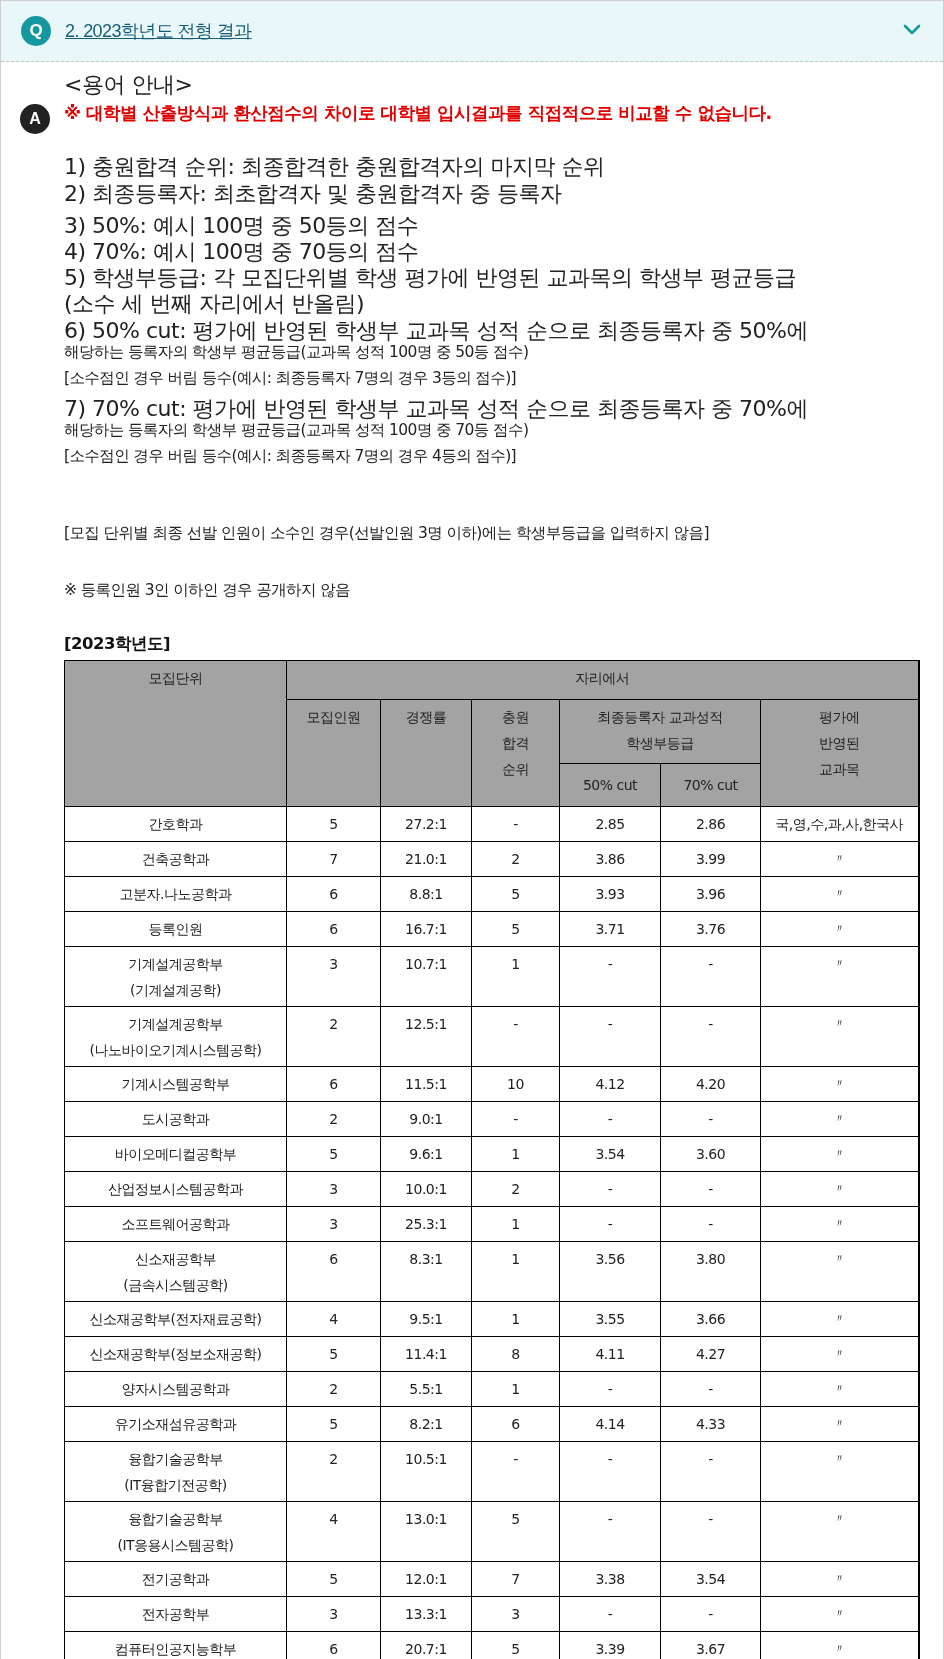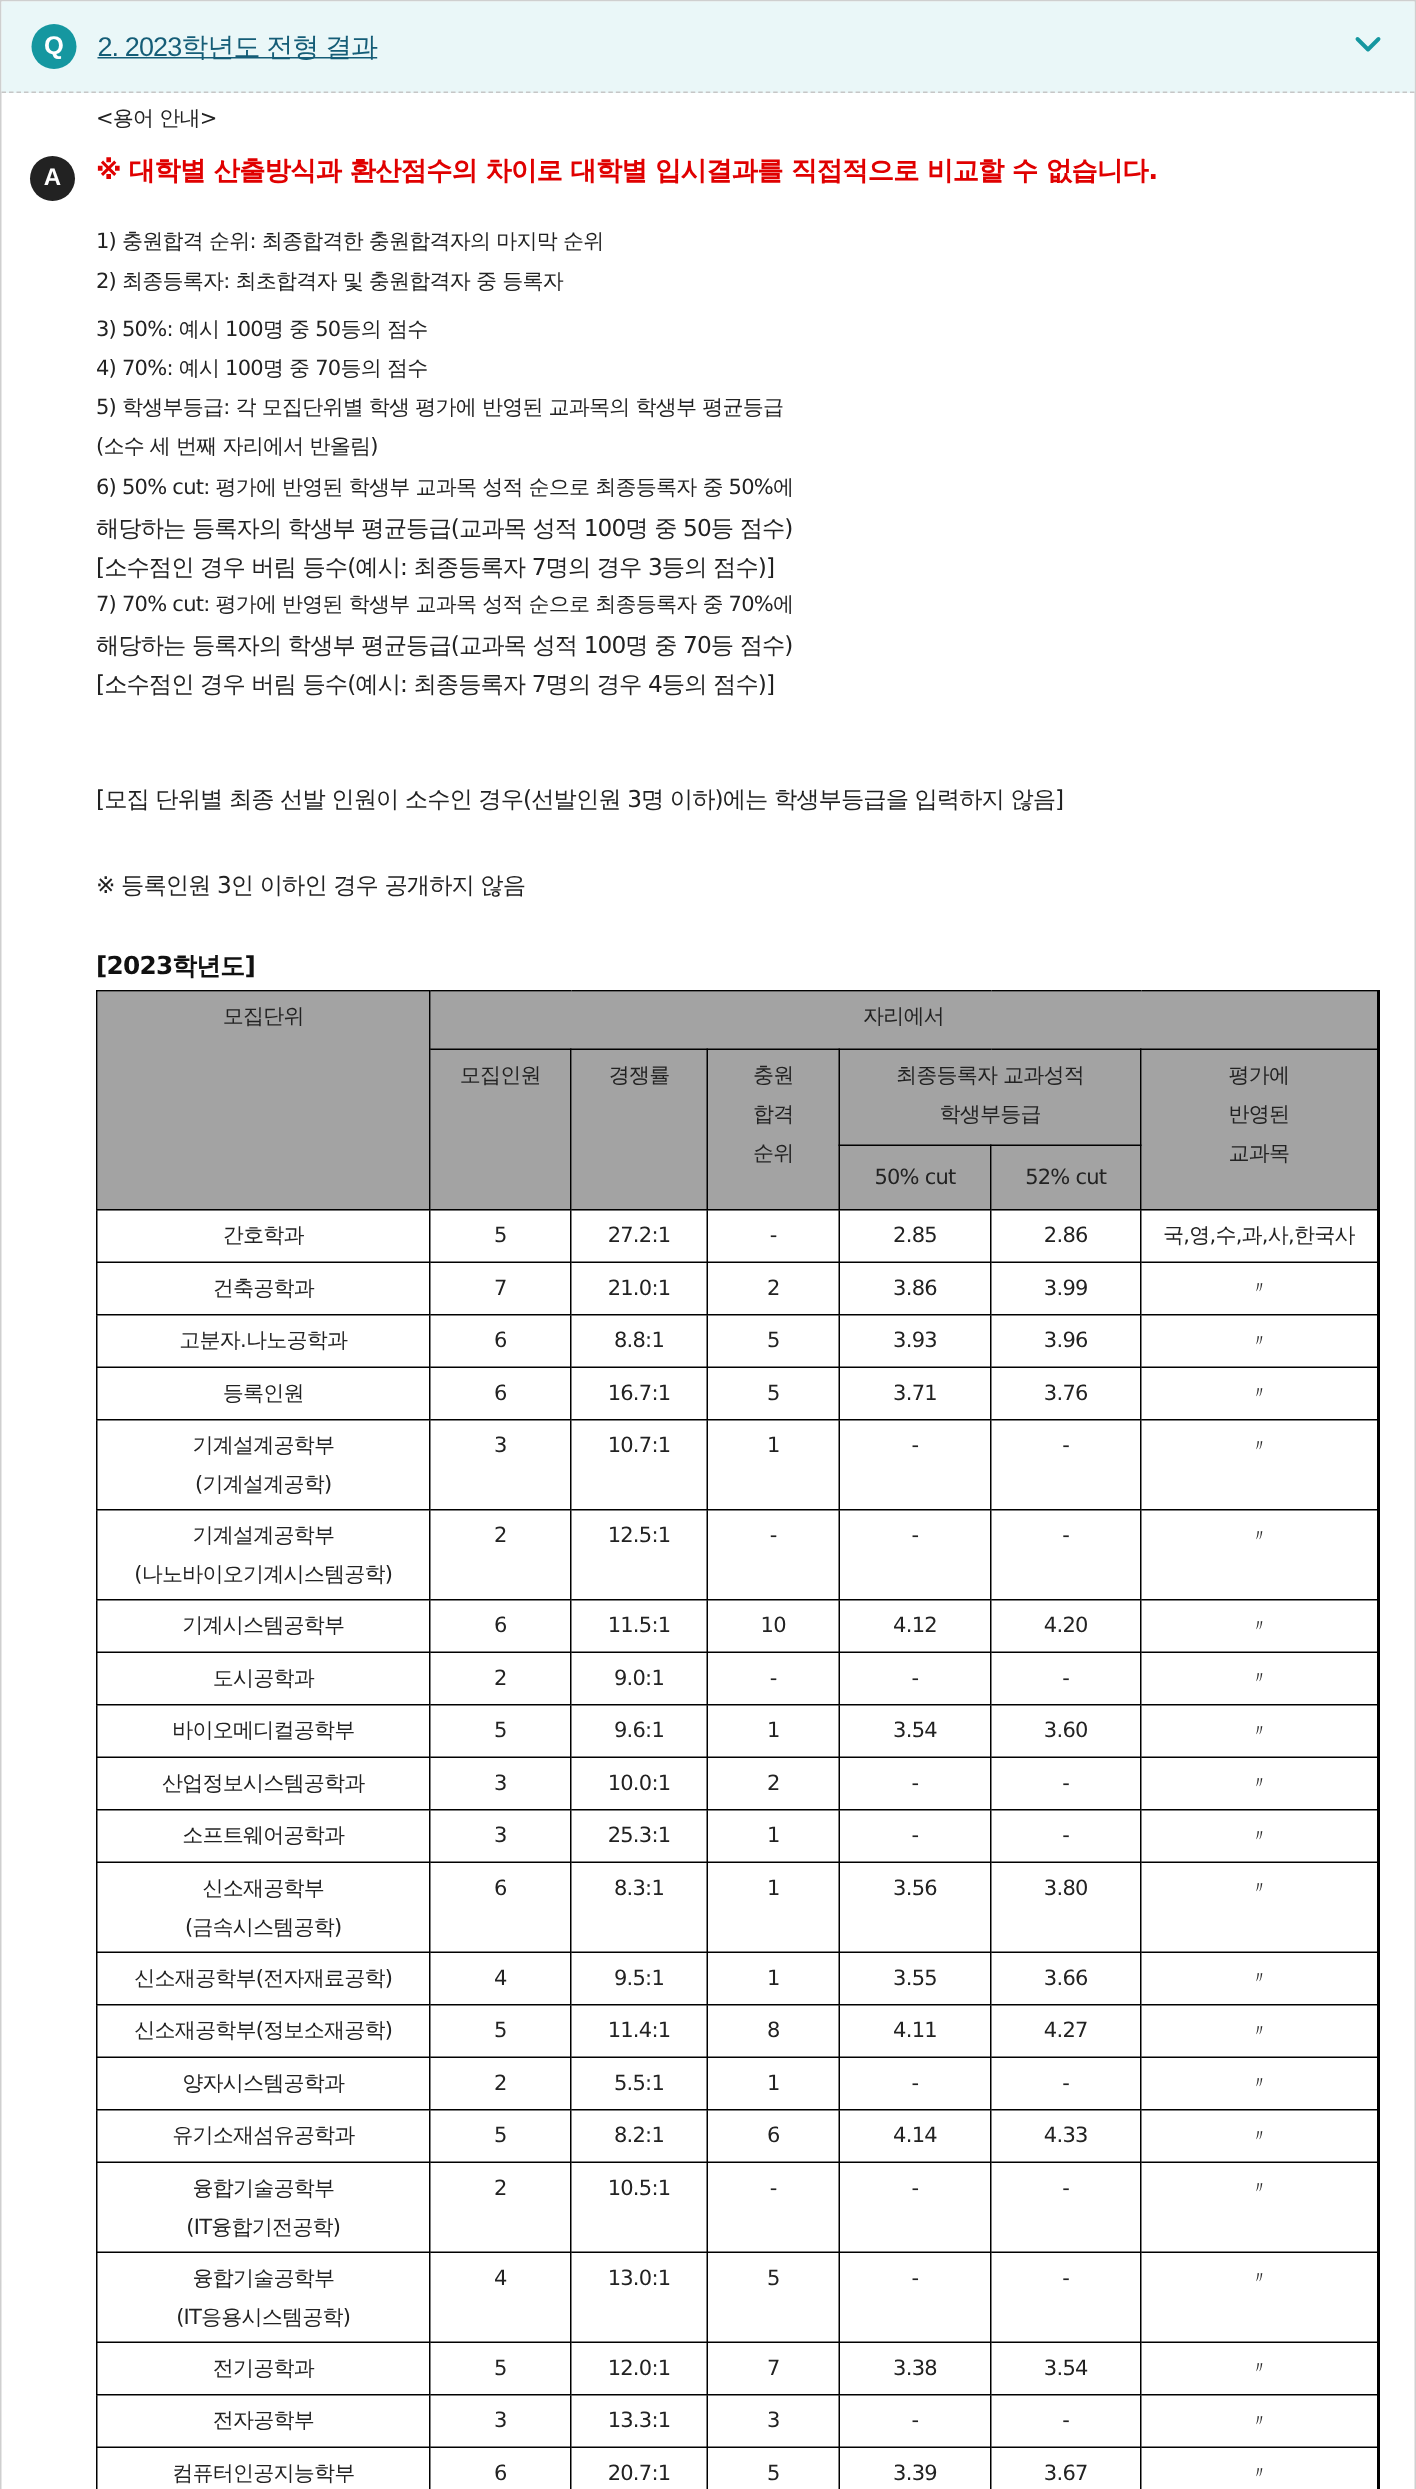--- a/index.html
+++ b/index.html
@@ -34,21 +34,21 @@
   .chevron {
     position: absolute; right: 22px; top: 20px; width: 18px; height: 18px;
   }
   .a-badge {
     position: absolute; left: 20px; top: 104px; width: 30px; height: 30px;
     border-radius: 50%; background: #222; color: #fff;
     font-family: "Liberation Sans", sans-serif; font-weight: bold; font-size: 16px;
     line-height: 30px; text-align: center;
   }
   .answer { position: absolute; left: 64px; top: 70px; width: 860px; }
-  .line { position: absolute; left: 0; white-space: nowrap; font-size: 14px; letter-spacing: -0.5px; color: #222; }
+  .line { position: absolute; left: 0; white-space: nowrap; font-size: 22px; letter-spacing: -0.5px; color: #222; }
   .warn { color: #e00000; font-weight: bold; font-size: 17.5px; letter-spacing: -0.5px; }
   .u { }
   .sub { font-size: 15.5px; letter-spacing: -0.6px; }
   .year { font-weight: bold; font-size: 16.5px; color: #111; text-align: center; }
 
   table.res {
     position: absolute; left: 64px; top: 660px; width: 854px;
     border-collapse: collapse; table-layout: fixed;
     font-size: 14px; letter-spacing: -0.5px; color: #222;
     border-right: 2px solid #000;
@@ -128,21 +128,21 @@
         <div>학생부등급</div>
       </th>
       <th rowspan="2" style="padding-top:4px">
         <div>평가에</div>
         <div>반영된</div>
         <div>교과목</div>
       </th>
     </tr>
     <tr style="height:43px">
       <th style="vertical-align:middle">50% cut</th>
-      <th style="vertical-align:middle">52% cut</th>
+      <th style="vertical-align:middle">70% cut</th>
     </tr>
   </thead>
   <tbody id="rows">
       <tr>
         <td>
           <div>간호학과</div>
         </td>
         <td>5</td>
         <td>27.2:1</td>
         <td>-</td>

